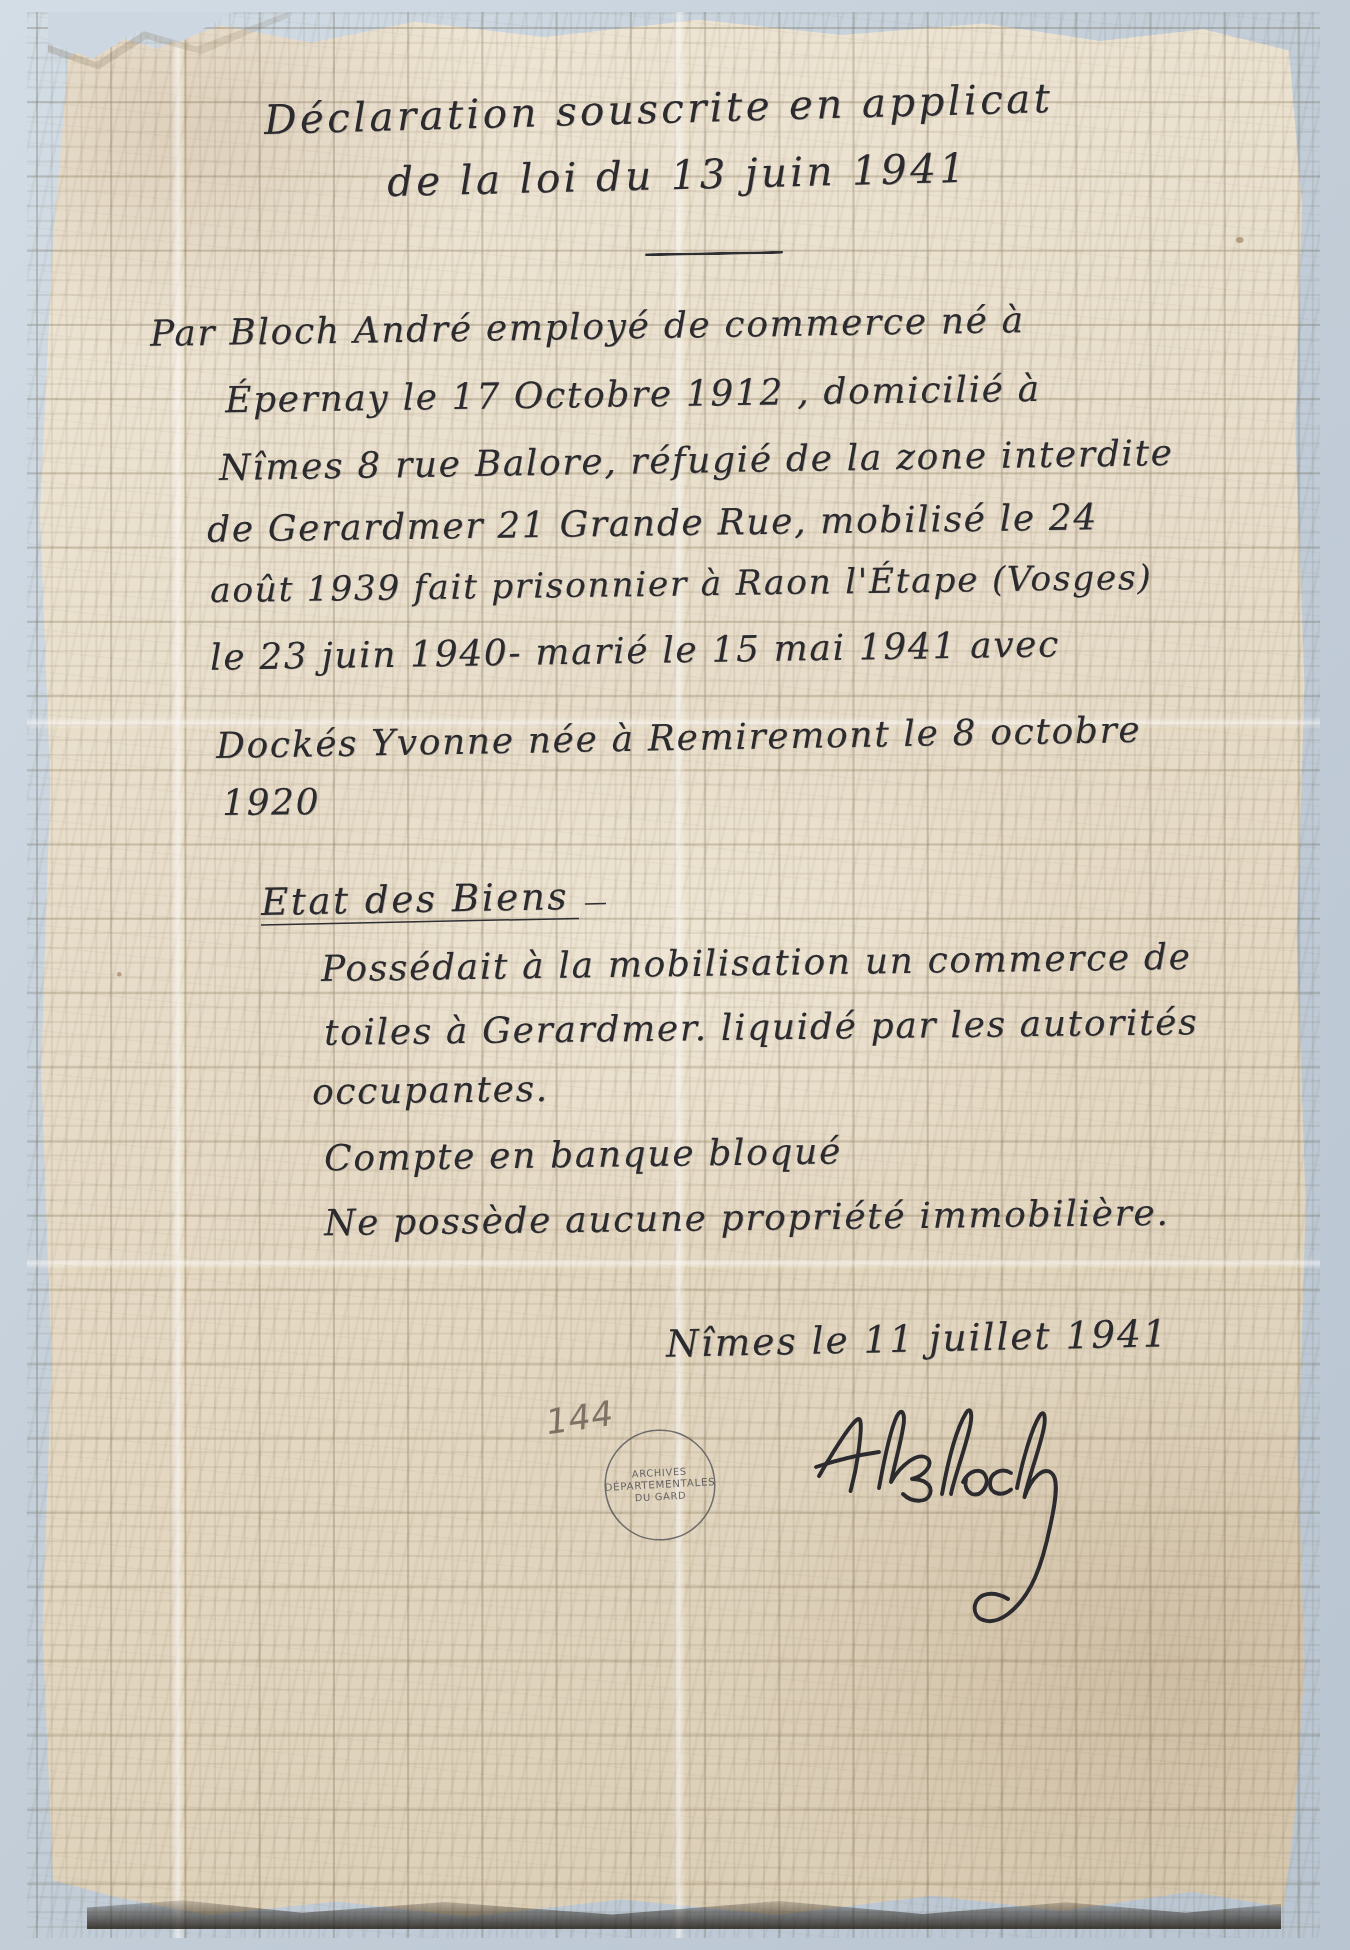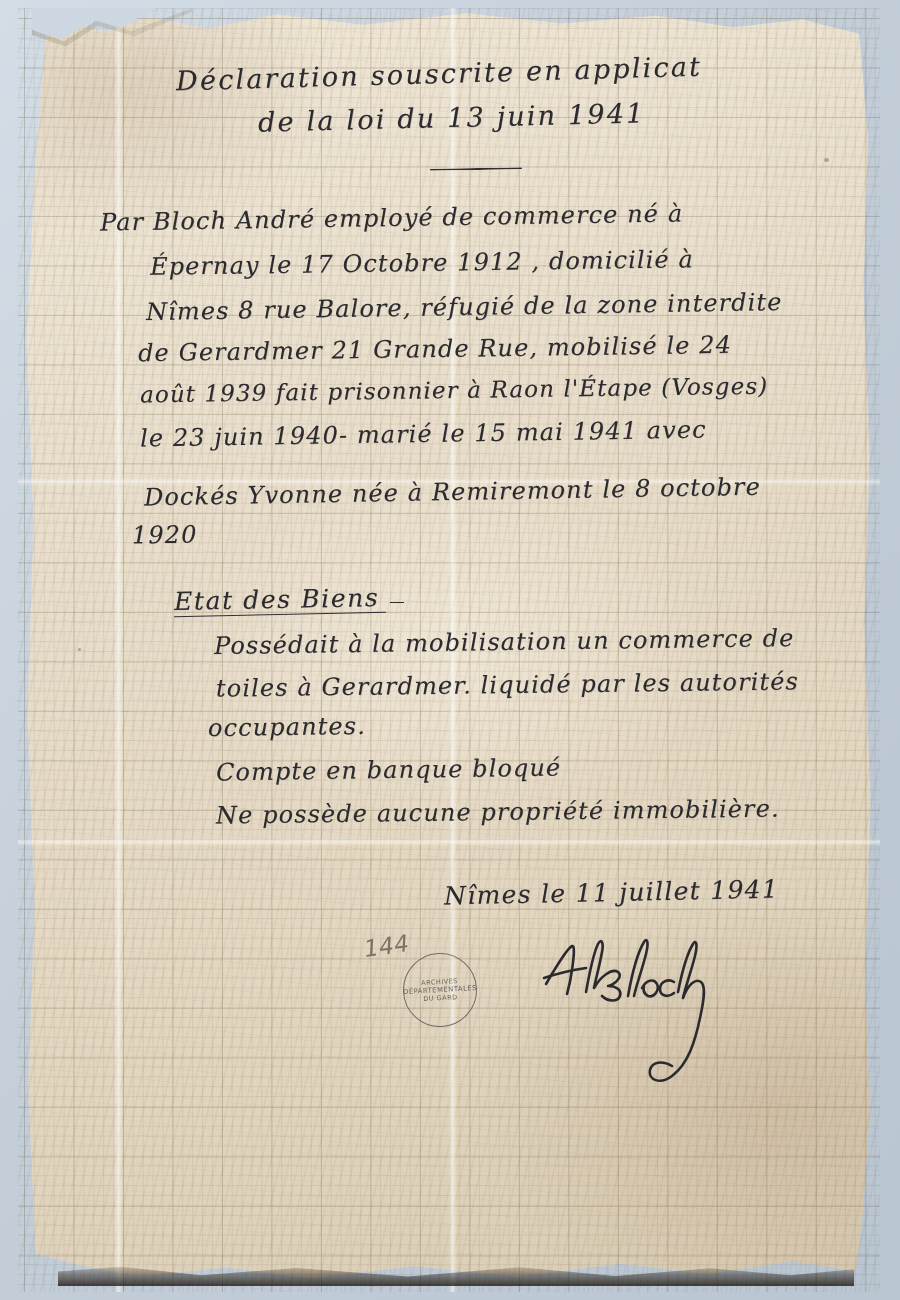--- a/index.html
+++ b/index.html
@@ -159,21 +159,21 @@
     letter-spacing: 1.1px;
   }
 
   #b1 { left: 82px;  top: 196px; transform: rotate(-0.9deg); }
   #b2 { left: 132px; top: 241px; transform: rotate(-0.8deg); }
   #b3 { left: 128px; top: 285px; transform: rotate(-0.9deg); }
   #b4 { left: 120px; top: 327px; transform: rotate(-0.8deg); }
   #b5 { left: 122px; top: 369px; transform: rotate(-0.8deg); font-size: 23px; }
   #b6 { left: 122px; top: 412px; transform: rotate(-0.9deg); }
   #b7 { left: 126px; top: 470px; transform: rotate(-1.0deg); }
-  #b8 { left: 114px; top: 513px; transform: rotate(-0.6deg); text-align: right; }
+  #b8 { left: 130px; top: 513px; transform: rotate(-0.6deg); text-align: right; }
 
   #section-title {
     left: 156px; top: 577px;
     font-size: 25px;
     letter-spacing: 1.6px;
     transform: rotate(-1.1deg);
   }
   #section-underline {
     position: absolute;
     left: 156px; top: 606px;

